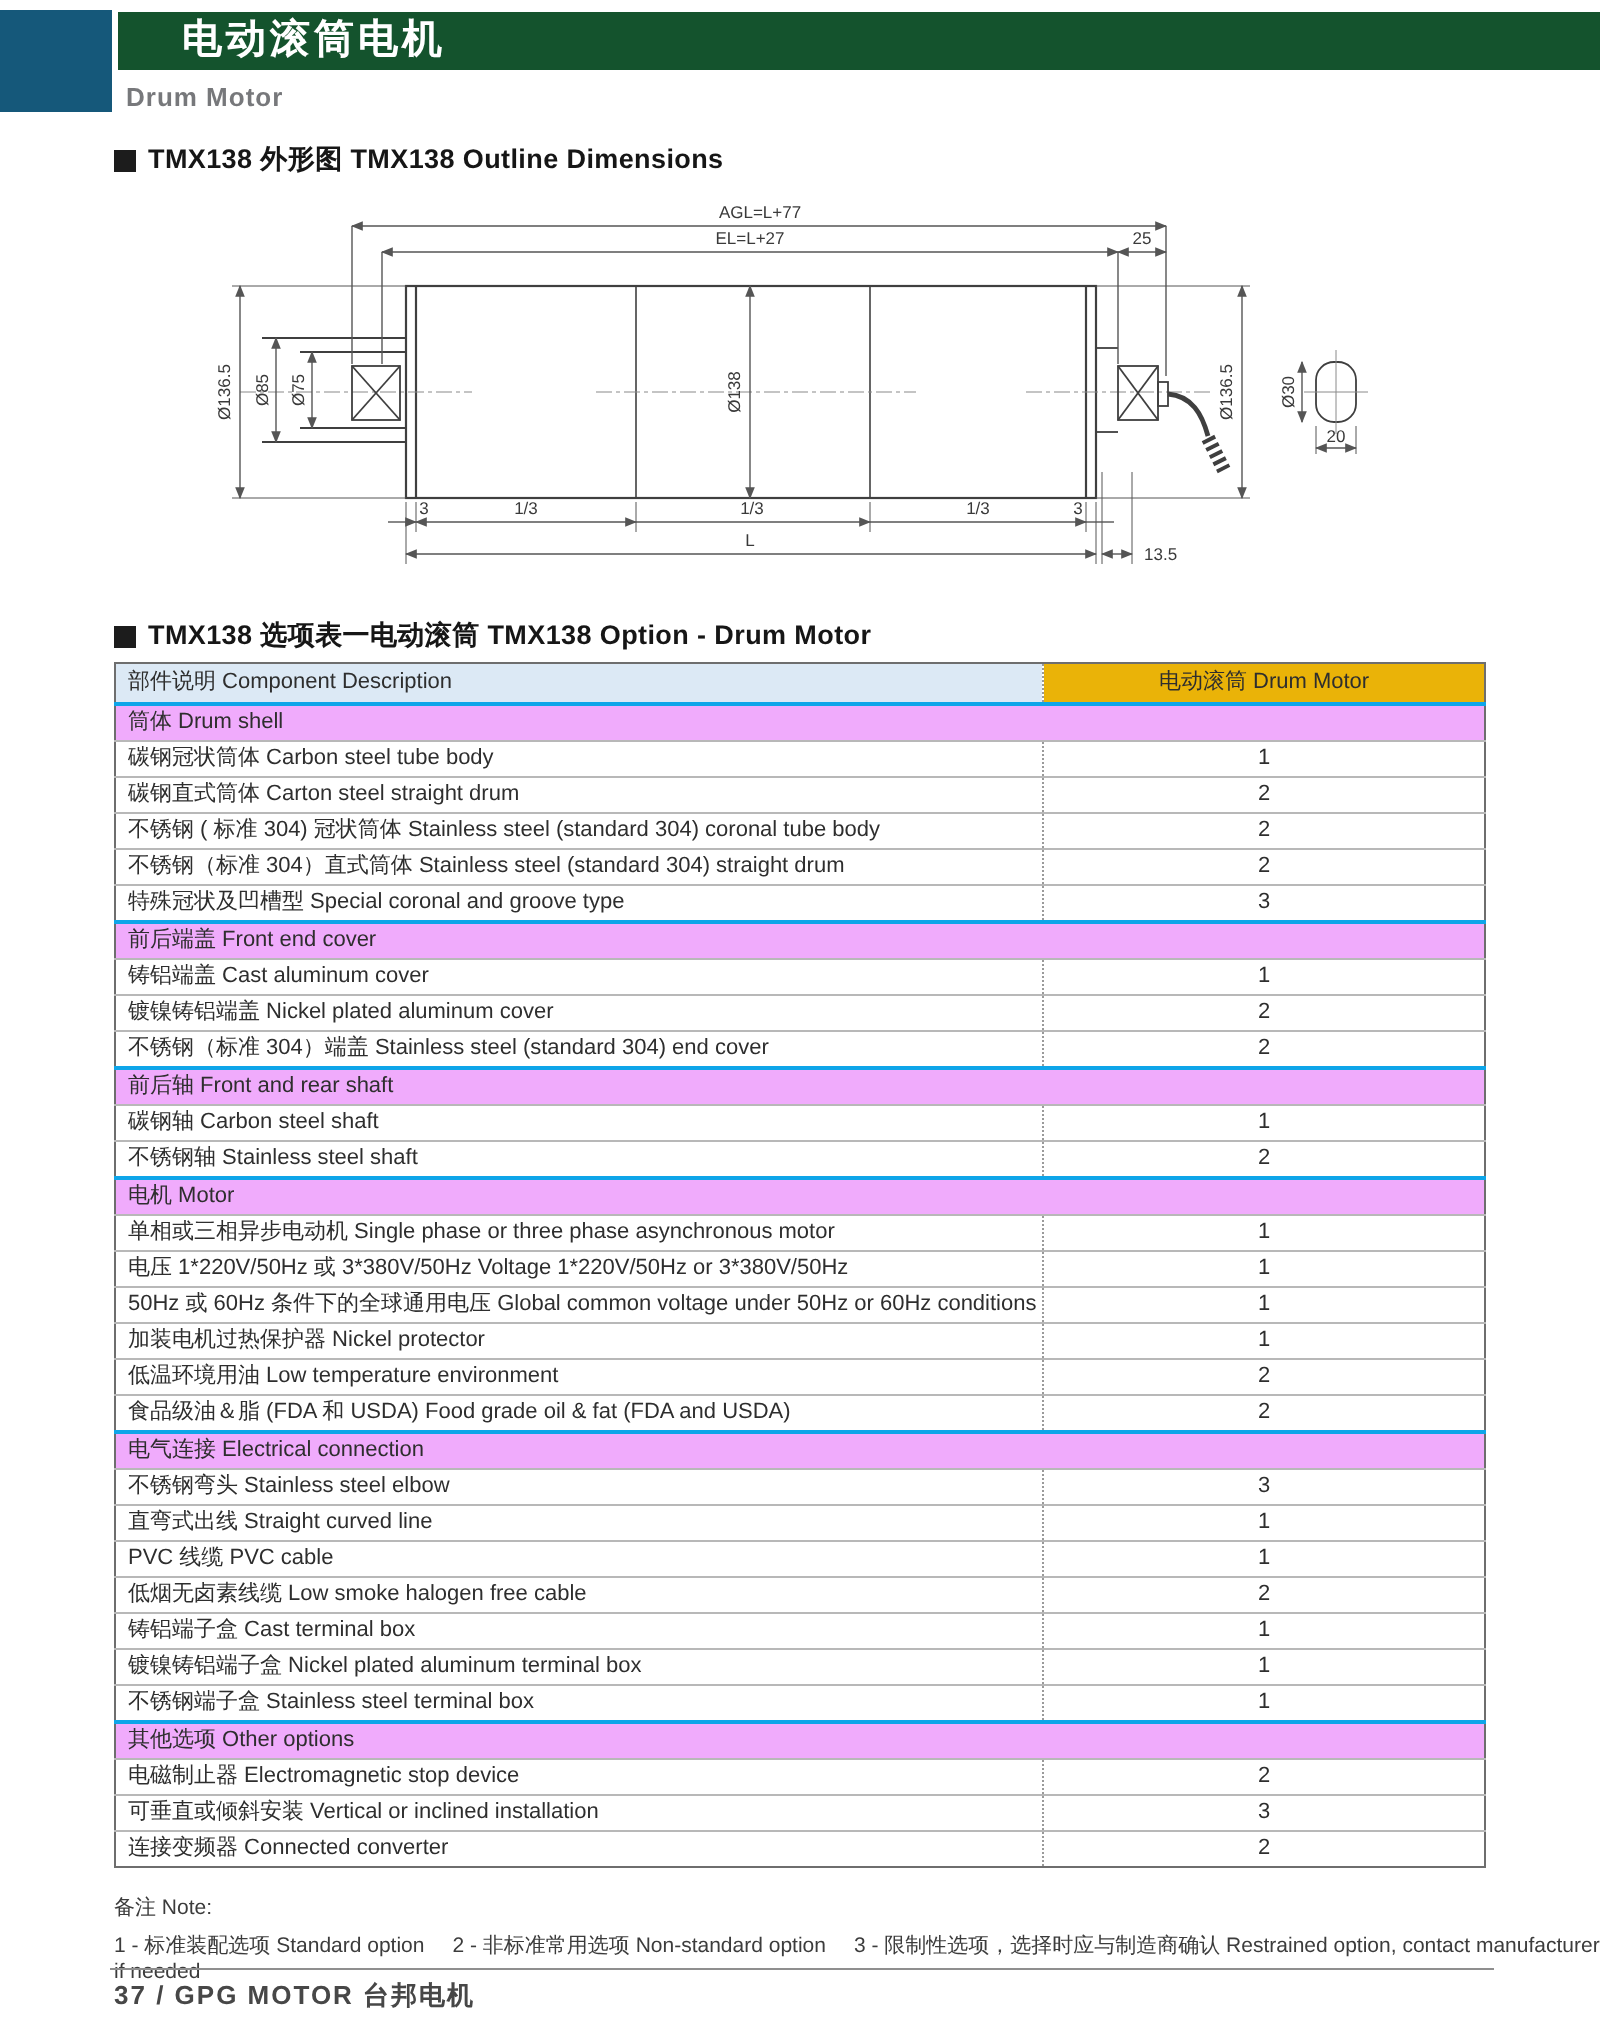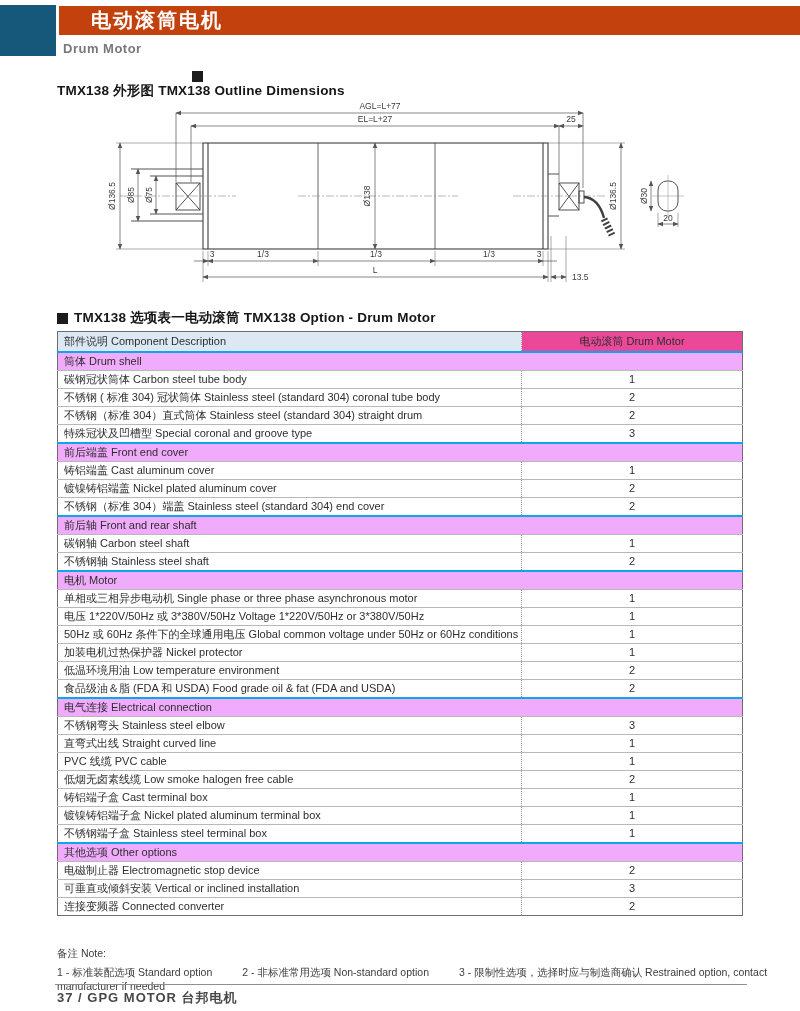--- a/index.html
+++ b/index.html
@@ -19,47 +19,47 @@
     position:absolute; left:63px; top:41px; font-size:13px;
     font-weight:bold; color:#77787b; letter-spacing:.5px;
   }
   .section-heading {
     position:absolute; left:57px; display:flex; align-items:center;
     font-size:13.5px; font-weight:bold; color:#161616; letter-spacing:.2px;
   }
   .section-heading .sq {
     width:11px; height:11px; background:#1c1c1c; margin-right:6px; flex:none;
   }
-  #outline-heading { top:71px;flex-direction:column; }
+  #outline-heading { top:71px; }
   #option-heading  { top:309px;justify-content:center; }
   #drawing { position:absolute; left:58px; top:96px; }
   #drawing text { font-size:8.5px; fill:#3a3a3a; }
   .option-table {
     position:absolute; left:57px; top:331px; width:686px;
     border-collapse:collapse; border:1px solid #6e6e6e;
     font-size:11px; color:#2e2e2e; table-layout:fixed;
   }
   .option-table td { padding:0 6px; height:17px; line-height:17px; border-top:1px solid #b8b8b8; overflow:hidden; white-space:nowrap; }
   .option-table thead td { border-top:none; border-bottom:1px solid #6e6e6e; height:19px; line-height:19px; }
   .option-table td.cell-val { width:220px; text-align:center; border-left:1px dotted #9a9a9a; padding:0; }
   .option-table tr.group-row td { background:#f0abfc; border-top:2px solid #0ea5e9; }
   .notes { position:absolute; left:57px; top:947px; font-size:10.5px; color:#3c3c3c; }
   .notes .note-line { margin-top:5px; }
-  .notes .note-item { margin-right:30px; }
+  .notes .note-item { margin-right:14px; }
   .footer-rule { position:absolute; left:55px; top:984px; width:692px; border-top:1px solid #8f8f8f; }
   .footer-text {
     position:absolute; left:57px; top:989px; font-size:13px;
     font-weight:bold; color:#474747; letter-spacing:1px;
   }
 </style>
 </head>
 <body>
 
 <div class="accent-square" style="background: rgb(21, 88, 122);"></div>
-<div class="title-bar" style="background: #c2410c; padding-left: 32px;">电动滚筒电机</div>
+<div class="title-bar" style="background: #14532d; padding-left: 32px;">电动滚筒电机</div>
 <div class="subtitle">Drum Motor</div>
 
 <div class="section-heading" id="outline-heading">
   <span class="sq"></span>
   <span>TMX138 外形图 TMX138 Outline Dimensions</span>
 </div>
 
 <svg id="drawing" width="690" height="200" viewBox="0 0 690 200">
   <defs>
     <marker id="ah" viewBox="0 0 10 10" refX="9" refY="5" markerWidth="6" markerHeight="6" markerUnits="userSpaceOnUse" orient="auto-start-reverse">
@@ -196,30 +196,34 @@
 
 <div class="section-heading" id="option-heading">
   <span class="sq"></span>
   <span>TMX138 选项表一电动滚筒 TMX138 Option - Drum Motor</span>
 </div>
 
 <table class="option-table">
   <thead>
     <tr>
       <td class="cell-desc" style="background: rgb(220, 233, 245);">部件说明 Component Description</td>
-      <td class="cell-val" style="background: #ec4899; text-align: center;">电动滚筒 Drum Motor</td>
+      <td class="cell-val" style="background: #eab308; text-align: center;">电动滚筒 Drum Motor</td>
     </tr>
   </thead>
   <tbody>
       <tr class="group-row">
         <td colspan="2">筒体 Drum shell</td>
       </tr>
       <tr class="item-row">
         <td class="cell-desc">碳钢冠状筒体 Carbon steel tube body</td>
         <td class="cell-val">1</td>
+      </tr>
+      <tr class="item-row">
+        <td class="cell-desc">碳钢直式筒体 Carton steel straight drum</td>
+        <td class="cell-val">2</td>
       </tr>
       <tr class="item-row">
         <td class="cell-desc">不锈钢 ( 标准 304) 冠状筒体 Stainless steel (standard 304) coronal tube body</td>
         <td class="cell-val">2</td>
       </tr>
       <tr class="item-row">
         <td class="cell-desc">不锈钢（标准 304）直式筒体 Stainless steel (standard 304) straight drum</td>
         <td class="cell-val">2</td>
       </tr>
       <tr class="item-row">

